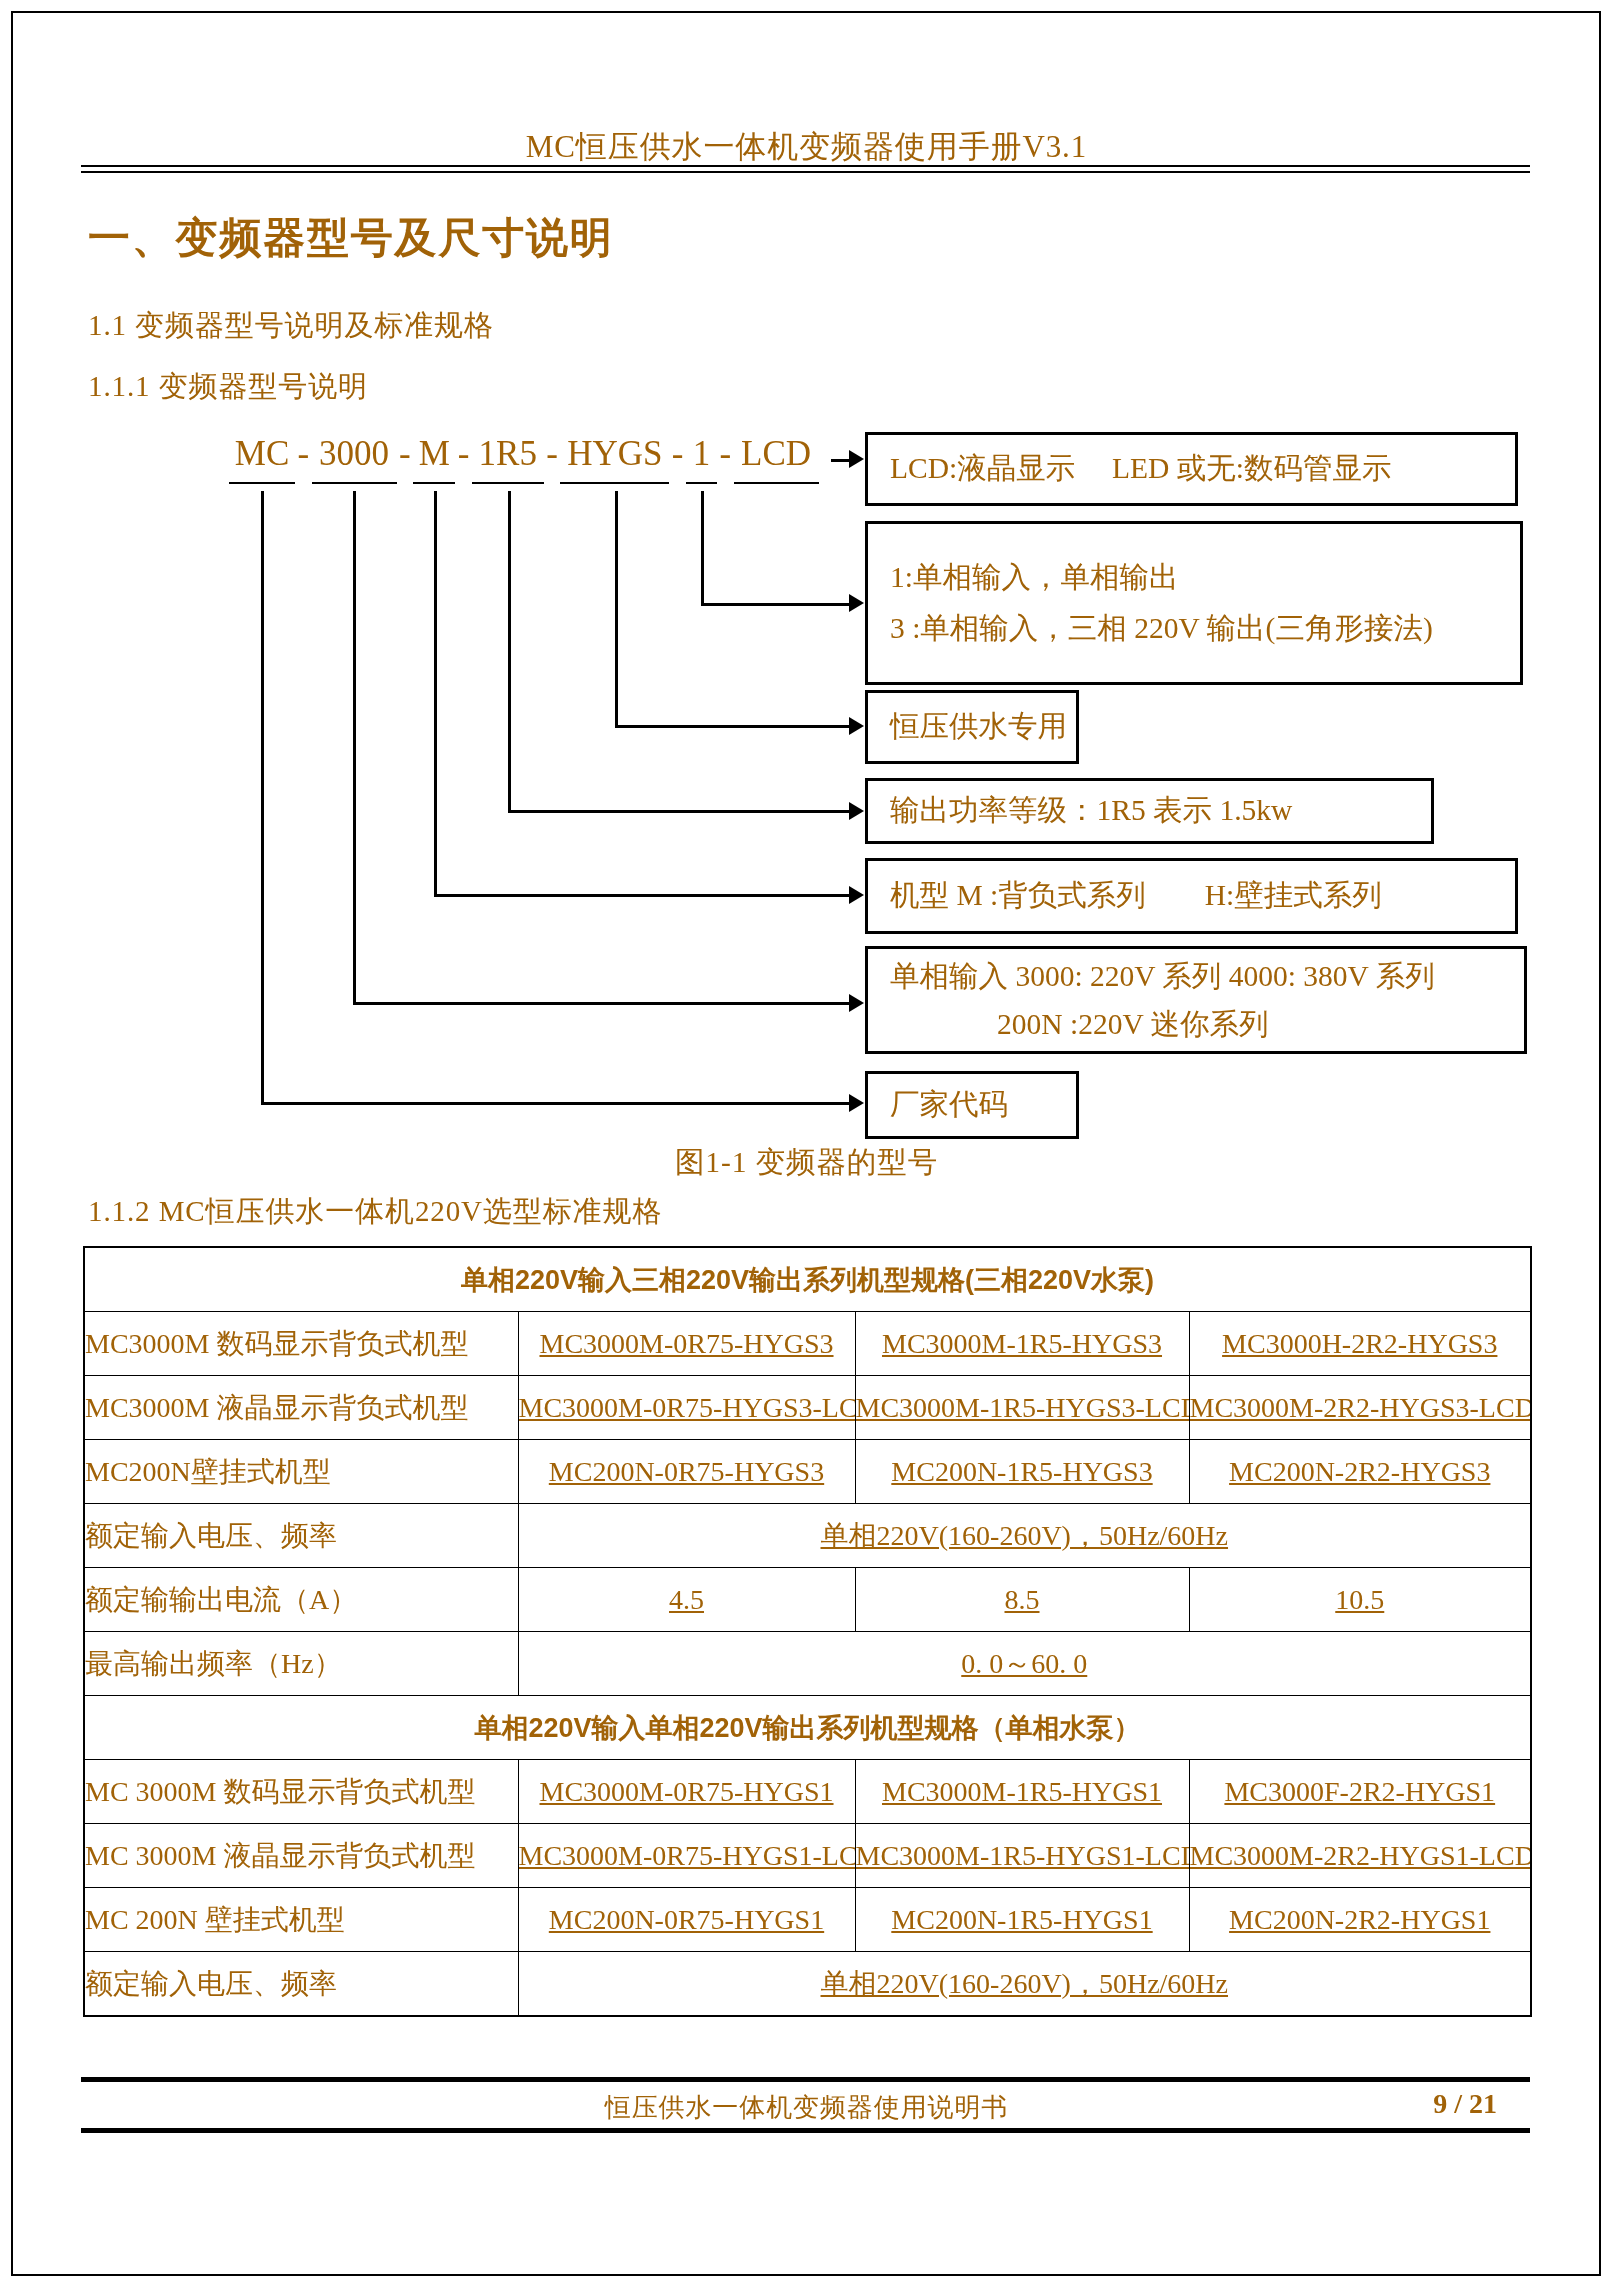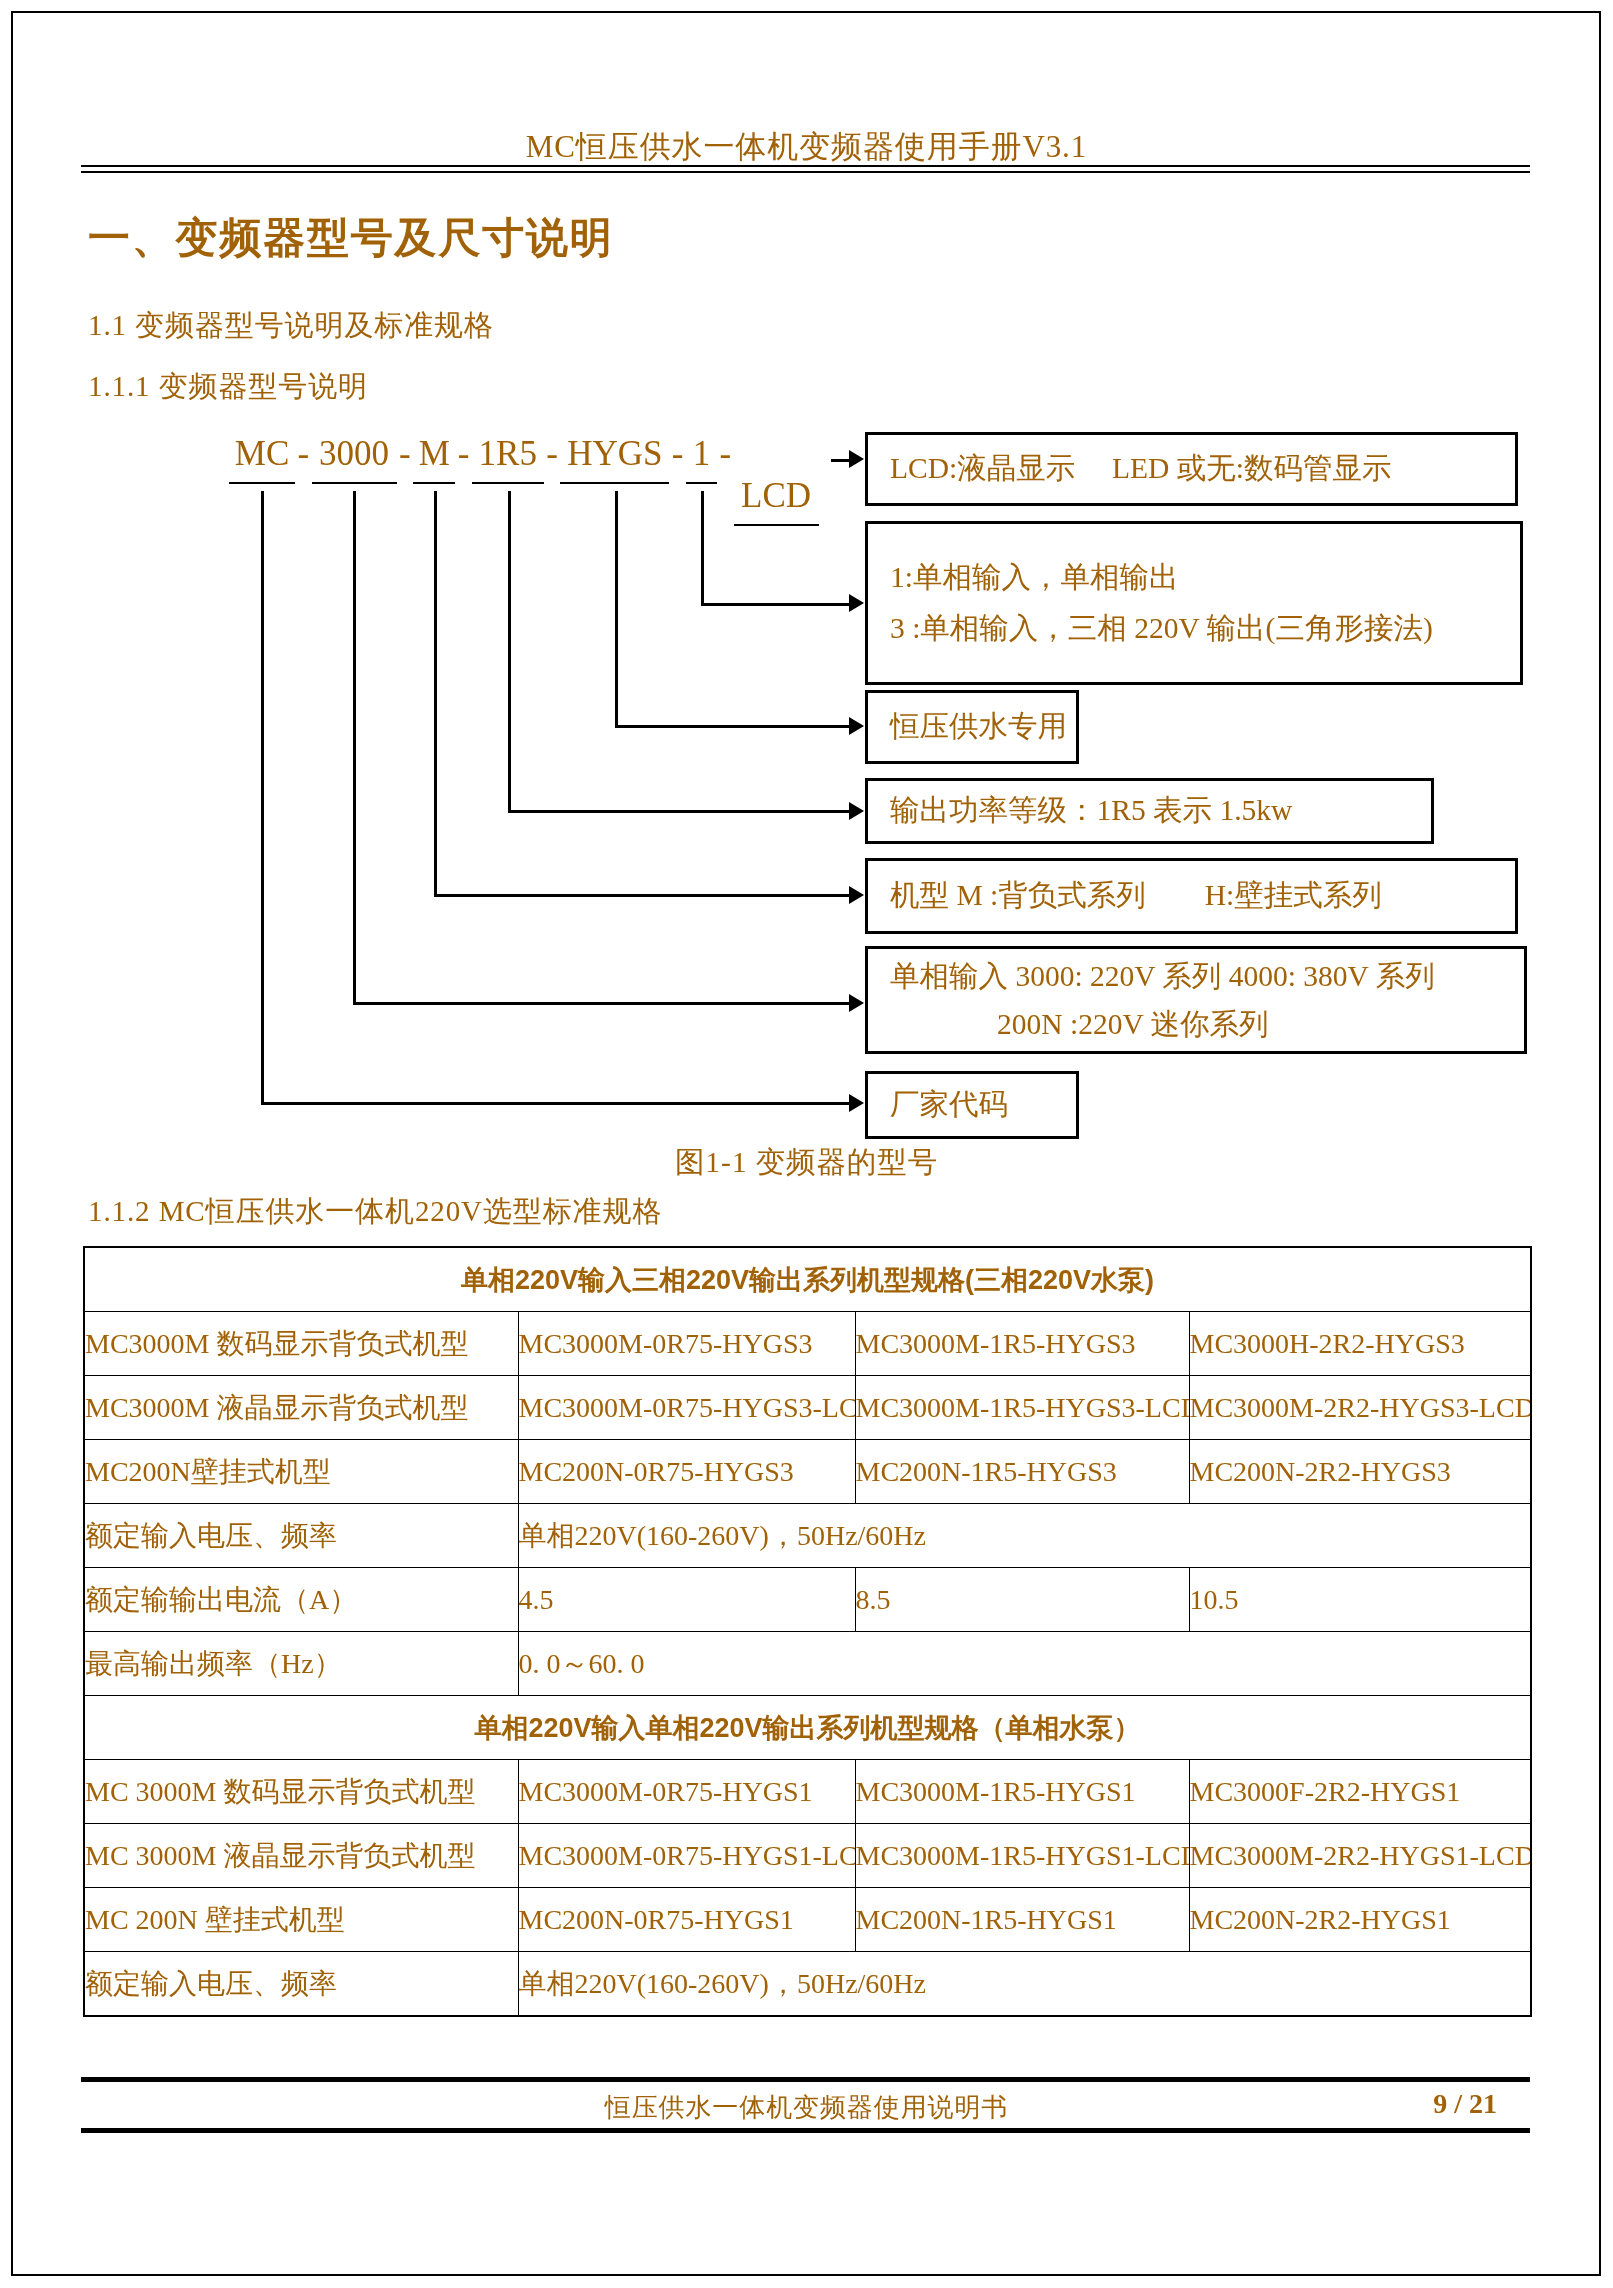--- a/index.html
+++ b/index.html
@@ -39,21 +39,21 @@
     position:absolute;left:229px;top:434px;height:55px;
     display:flex;align-items:flex-start;
     font-size:35px;
   }
   .model-seg{
     display:inline-block;text-align:center;height:48px;
     border-bottom:2.8px solid #000;
   }
   .model-sep{display:inline-block;text-align:center;height:48px;}
   .w-mc{width:66px;} .w-3000{width:85px;} .w-m{width:42px;}
-  .w-1r5{width:72px;} .w-hygs{width:109px;} .w-1{width:31px;} .w-lcd{width:85px;margin-top:42px;}
+  .w-1r5{width:72px;} .w-hygs{width:109px;} .w-1{width:31px;} .w-lcd{width:85px;}
   .w-sep{width:16.6px;}
   
   .vline{position:absolute;width:2.8px;background:#000;}
   .hline{position:absolute;height:2.8px;background:#000;}
   .ahead{
     position:absolute;width:0;height:0;
     border-left:15.7px solid #000;
     border-top:9.2px solid transparent;
     border-bottom:9.2px solid transparent;
   }
@@ -82,21 +82,21 @@
     padding:0;vertical-align:middle;
     overflow:hidden;white-space:nowrap;
   }
   table.spec{border:2.8px solid #000;}
   td.sec-title{
     text-align:center;height:59px;
     font-family:"Liberation Sans","DejaVu Sans",sans-serif;
     font-weight:bold;font-size:27px;
   }
   td.lbl{padding-left:24px;text-align:left;}
-  td.val{text-align:left;}
+  td.val{text-align:center;text-decoration:underline;}
   
   .footer-rule-top{position:absolute;left:81px;top:2077px;width:1449px;height:4.6px;background:#000;}
   .footer-rule-bottom{position:absolute;left:81px;top:2128px;width:1449px;height:4.6px;background:#000;}
   .footer-title{
     position:absolute;left:0;top:2090px;width:1613px;
     text-align:center;font-size:26px;letter-spacing:0.9px;
   }
   .footer-page{
     position:absolute;right:116px;top:2088px;
     font-size:28px;font-weight:bold;

